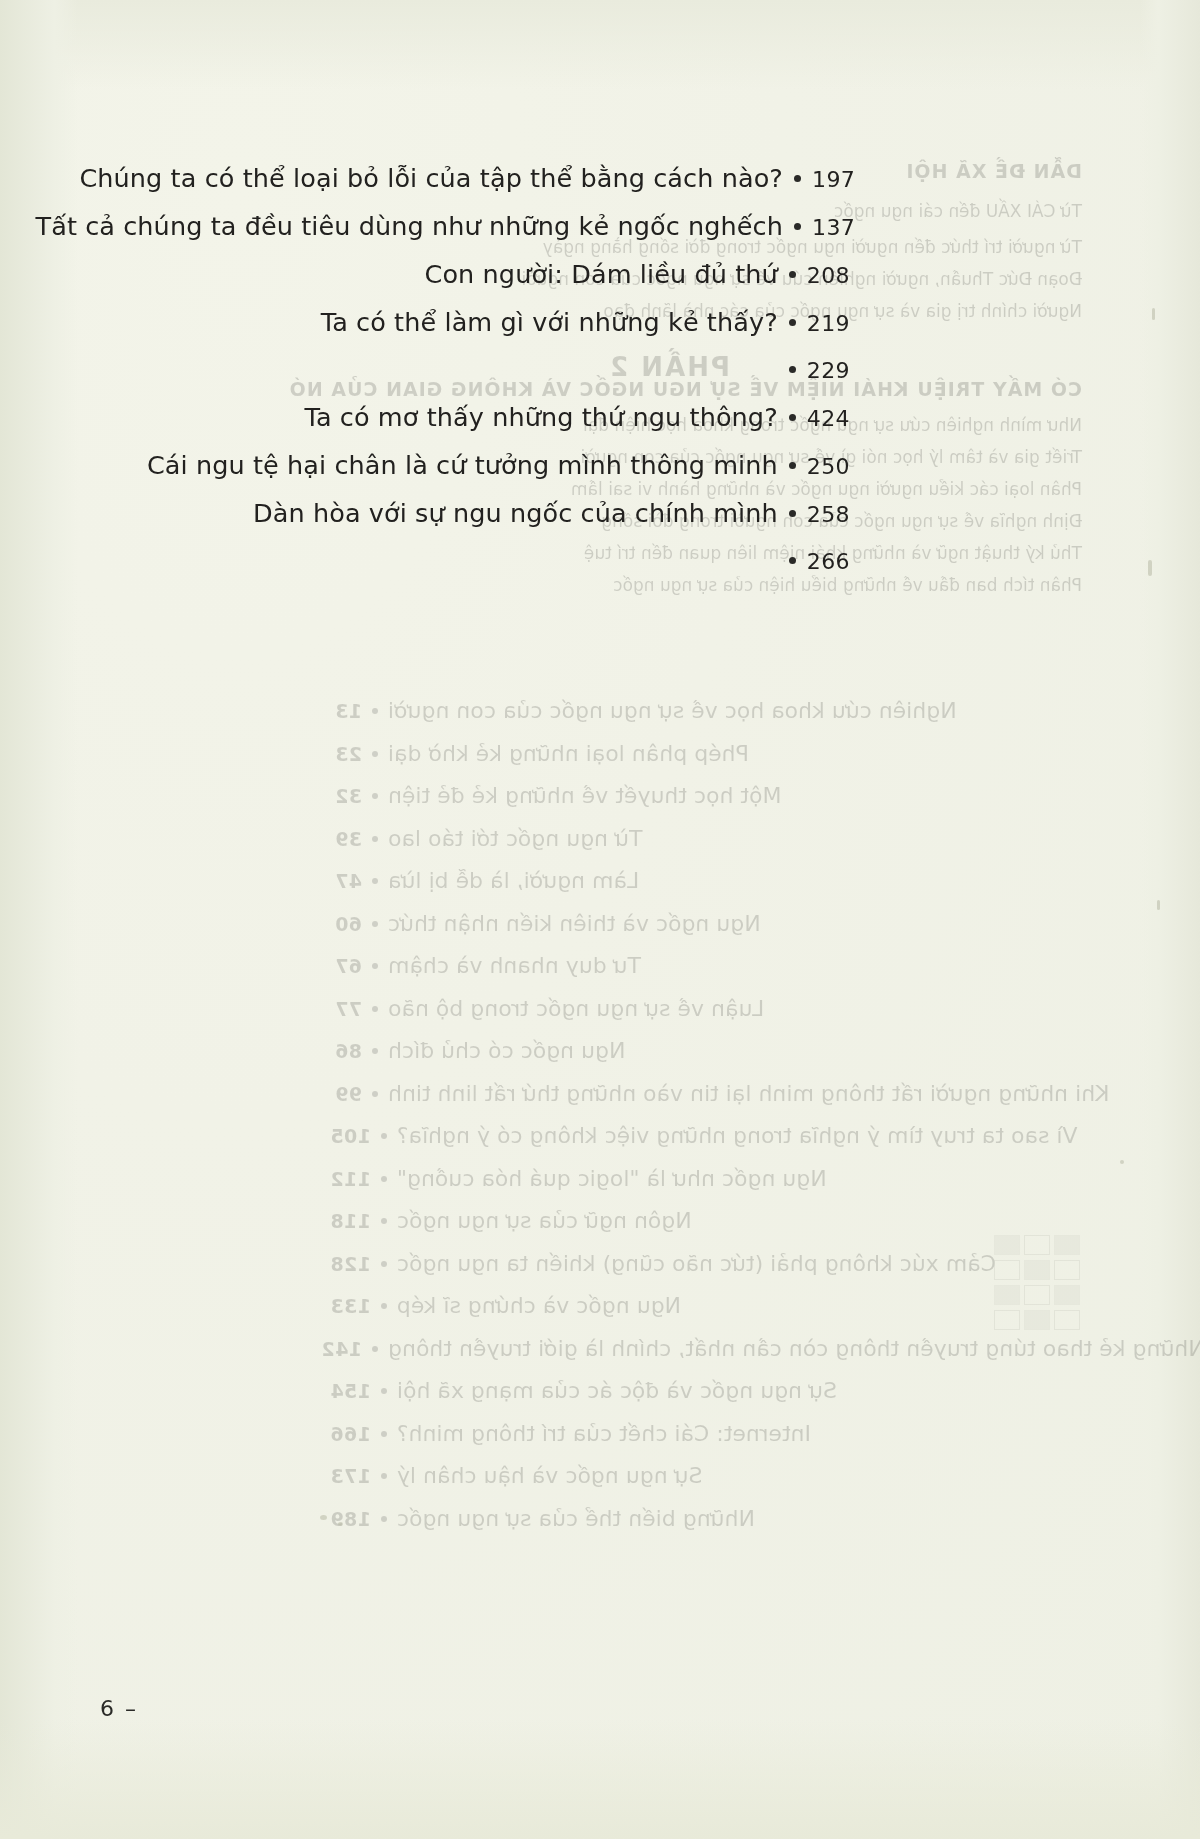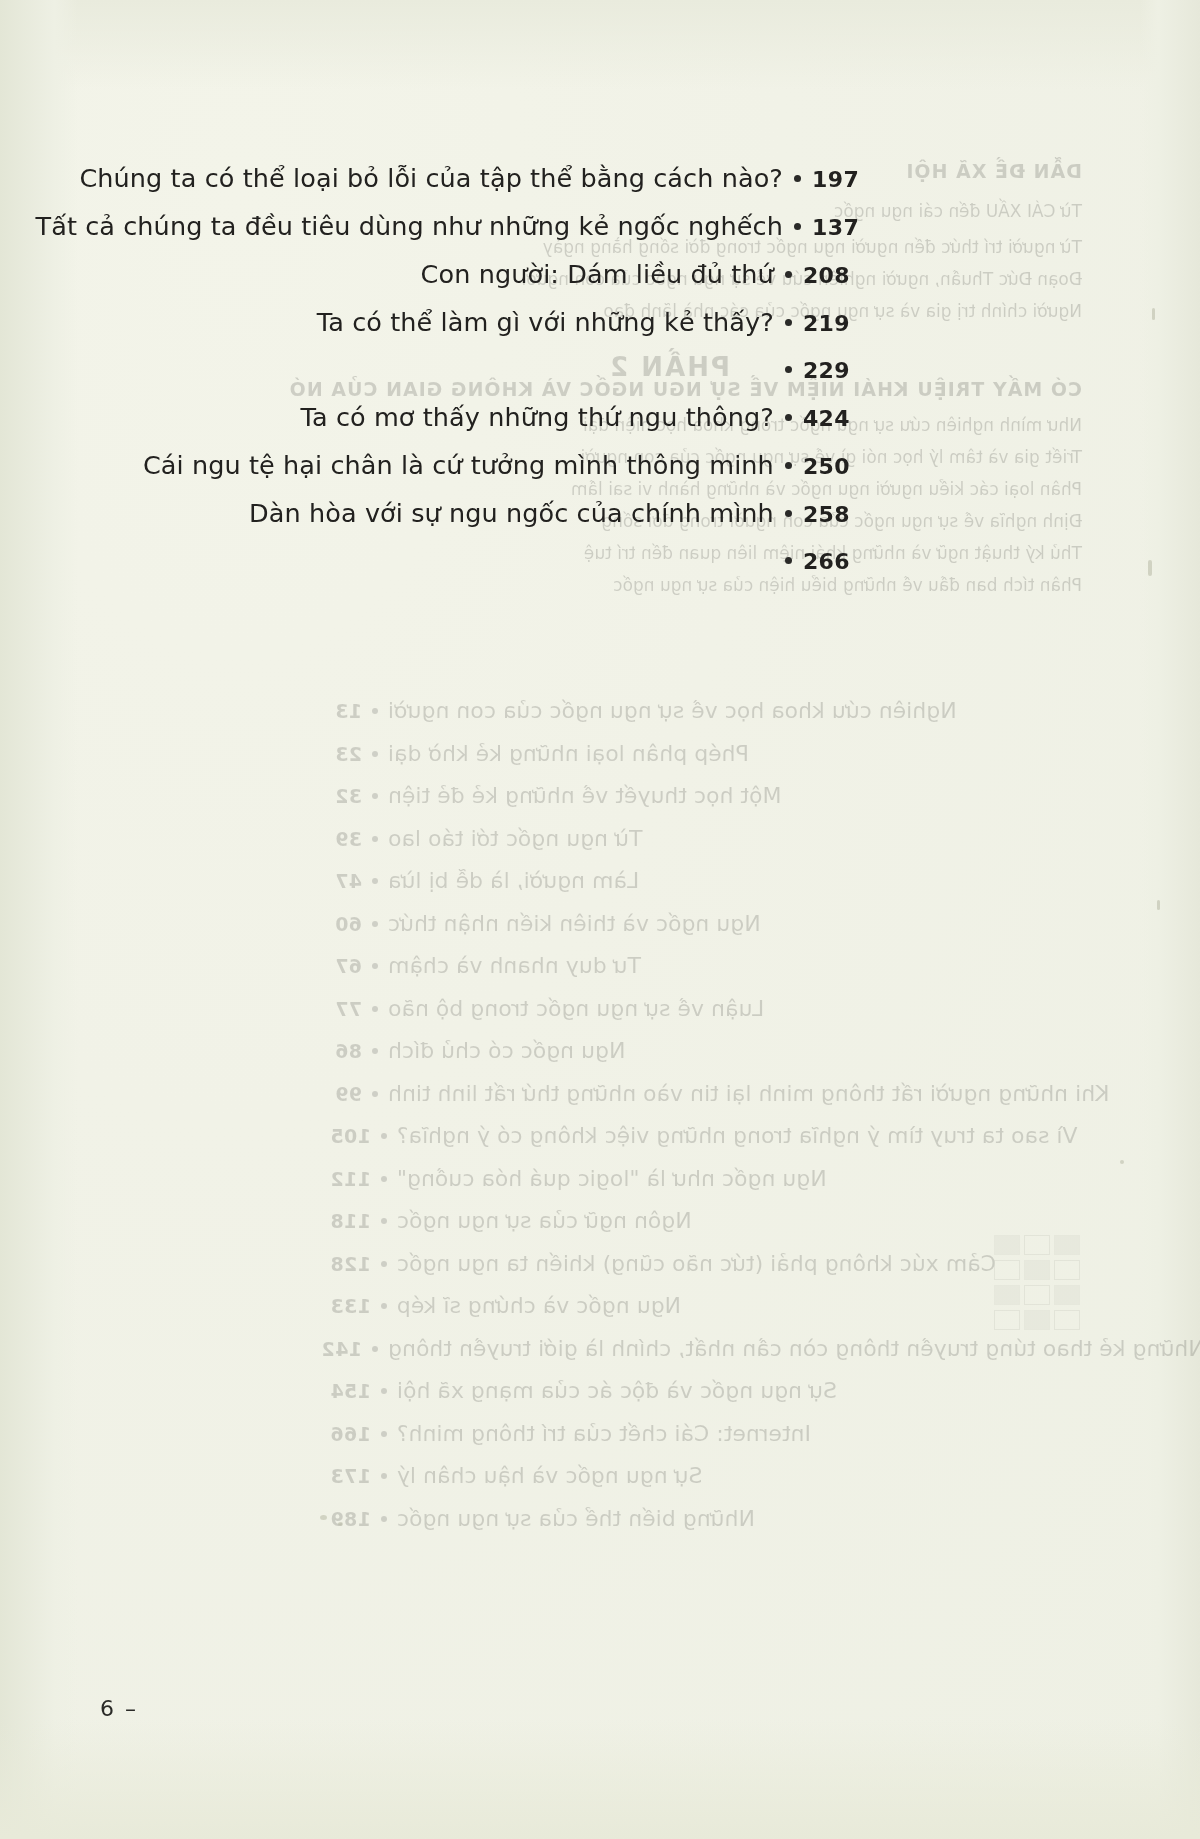--- a/index.html
+++ b/index.html
@@ -72,21 +72,21 @@
     display: inline-block;
     width: 7px;
     height: 7px;
     border-radius: 50%;
     background: #2a2a28;
     position: relative;
     top: -5px;
     flex: 0 0 auto;
   }
   .toc-page {
-    font-weight: 700;
+    font-weight: 400;
     font-size: 22px;
     min-width: 38px;
     text-align: left;
     letter-spacing: 0.4px;
   }
 
   
   .bleed {
     position: absolute;
     inset: 0;

